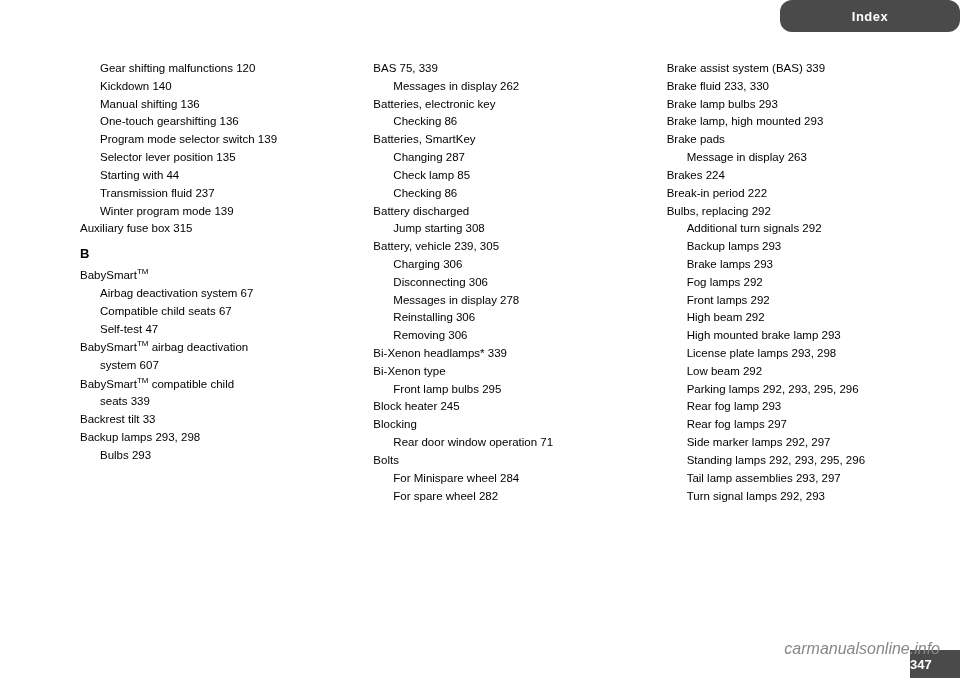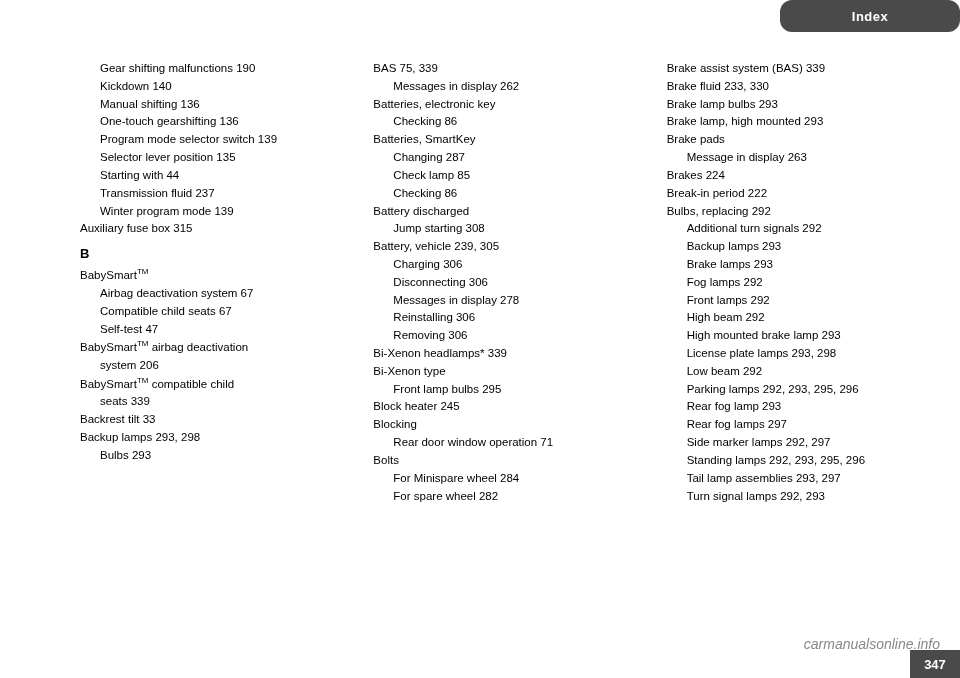--- a/index.html
+++ b/index.html
@@ -44,34 +44,34 @@
     
     .page-number {
       position: absolute;
       bottom: 0;
       right: 0;
       width: 50px;
       height: 28px;
       background: #4a4a4a;
       display: flex;
       align-items: center;
-      justify-content: center;
+      justify-content: flex-start;
     }
     .page-number span {
       color: #ffffff;
       font-size: 13px;
       font-weight: bold;
     }
 
     
     .watermark {
       position: absolute;
-      bottom: 26px;
+      bottom: 20px;
       right: 20px;
-      font-size: 14px;
+      font-size: 16px;
       color: #888;
       font-style: italic;
     }
 
     
     .content-area {
       position: absolute;
       top: 60px;
       left: 80px;
       right: 20px;
@@ -120,37 +120,37 @@
 <body>
 
 <div class="page-container">
 
   <div class="index-header">
     <span>Index</span>
   </div>
 
   <div class="content-area">
   <div class="column">
-        <span class="index-entry sub">Gear shifting malfunctions   190</span>
+        <span class="index-entry sub">Gear shifting malfunctions   120</span>
         <span class="index-entry sub">Kickdown   140</span>
         <span class="index-entry sub">Manual shifting   136</span>
         <span class="index-entry sub">One-touch gearshifting   136</span>
         <span class="index-entry sub">Program mode selector switch   139</span>
         <span class="index-entry sub">Selector lever position   135</span>
         <span class="index-entry sub">Starting with   44</span>
         <span class="index-entry sub">Transmission fluid   237</span>
         <span class="index-entry sub">Winter program mode   139</span>
         <span class="index-entry main">Auxiliary fuse box   315</span>
         <span class="section-letter">B</span>
         <span class="index-entry main">BabySmart<sup>TM</sup></span>
         <span class="index-entry sub">Airbag deactivation system   67</span>
         <span class="index-entry sub">Compatible child seats   67</span>
         <span class="index-entry sub">Self-test   47</span>
         <span class="index-entry main">BabySmart<sup>TM</sup> airbag deactivation</span>
-        <span class="index-entry sub">system   206</span>
+        <span class="index-entry sub">system   607</span>
         <span class="index-entry main">BabySmart<sup>TM</sup> compatible child</span>
         <span class="index-entry sub">seats   339</span>
         <span class="index-entry main">Backrest tilt   33</span>
         <span class="index-entry main">Backup lamps   293, 298</span>
         <span class="index-entry sub">Bulbs   293</span>
       </div>
       <div class="column">
         <span class="index-entry main">BAS   75, 339</span>
         <span class="index-entry sub">Messages in display   262</span>
         <span class="index-entry main">Batteries, electronic key</span>

